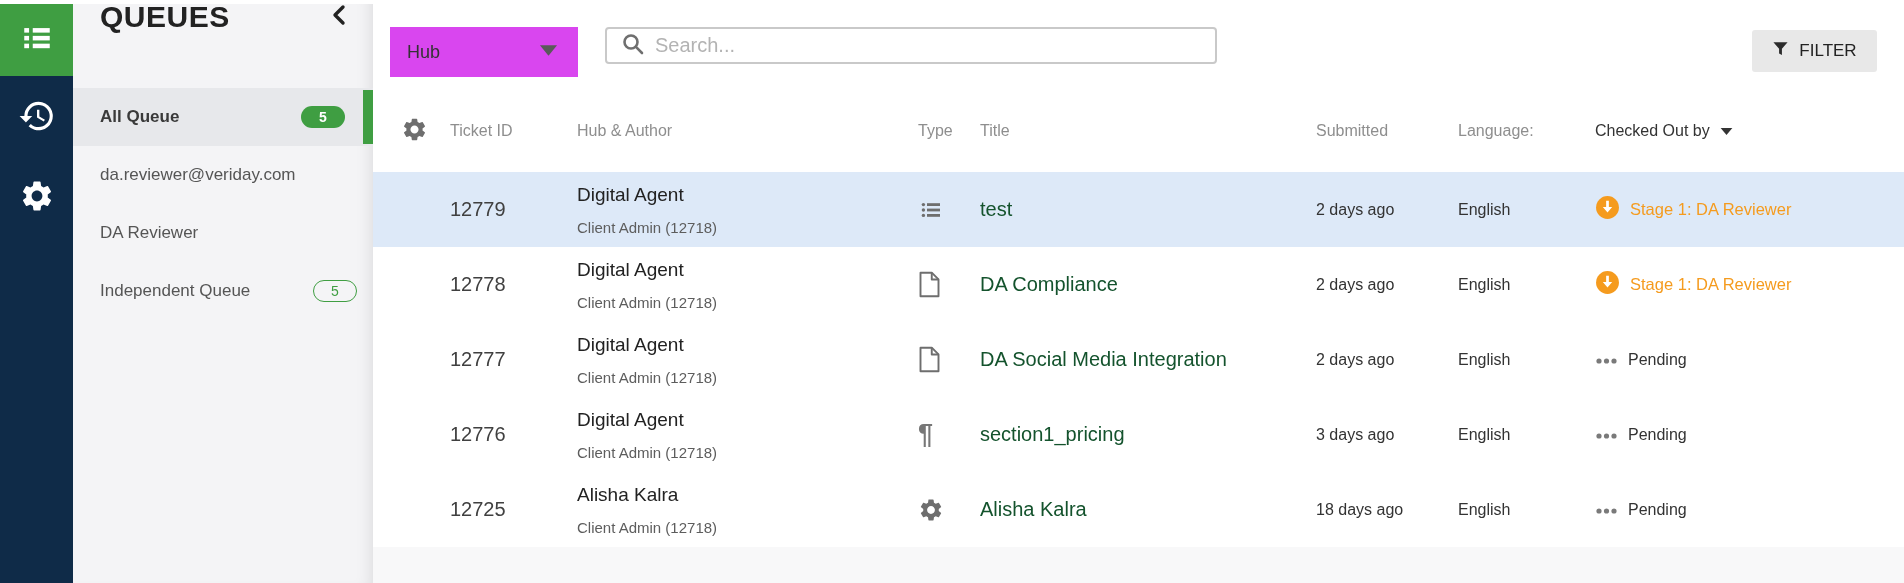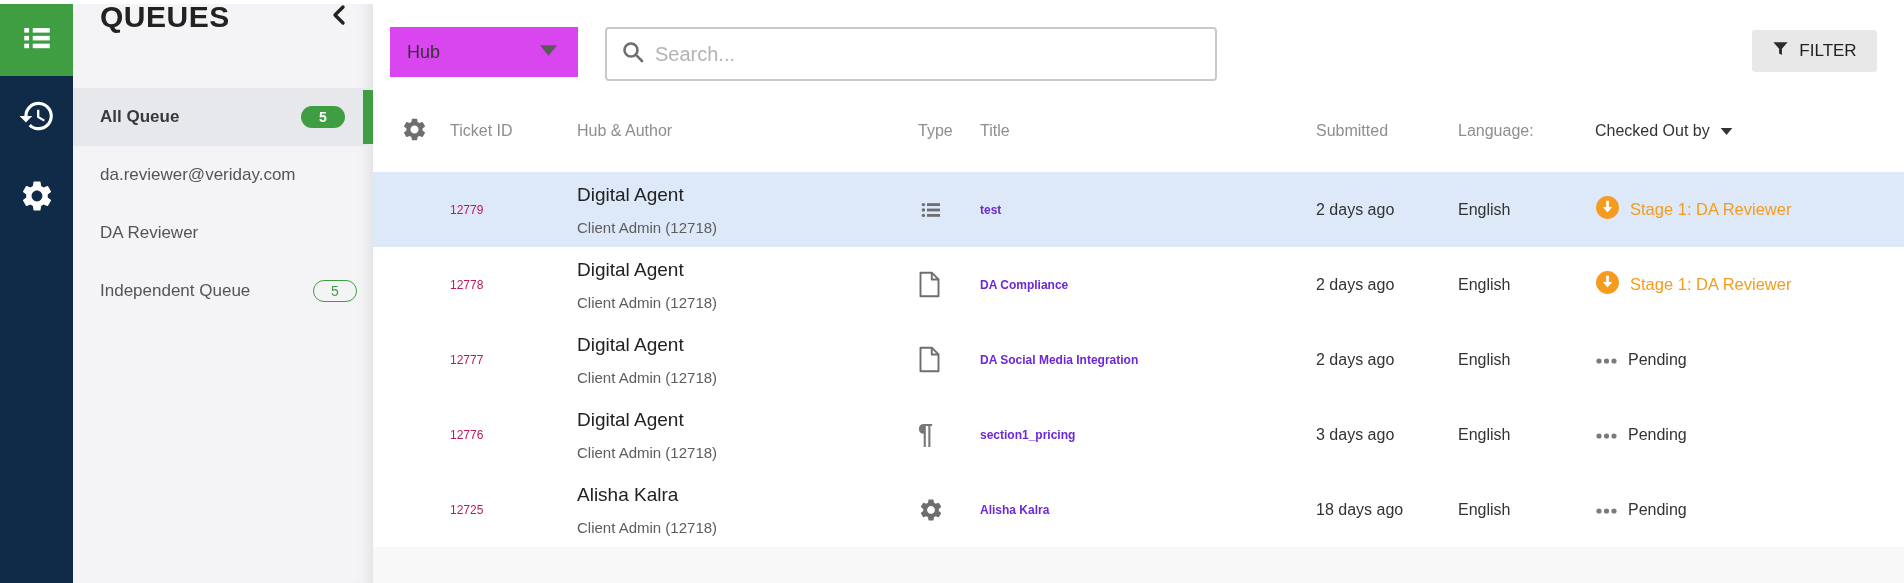--- a/index.html
+++ b/index.html
@@ -29,21 +29,21 @@
   .badge.filled { background:#3f9e42; color:#fff; }
   .badge.outline { background:transparent; color:#3f9e42; border:1.5px solid #3f9e42; font-weight:400; }
   .queue-item.selected .badge { margin-right:12px; }
 
   
   .main { flex:1; background:#fff; display:flex; flex-direction:column; position:relative; }
   .toolbar { height:90px; display:flex; align-items:flex-start; padding:27px 27px 0 17px; }
   .hub-select { width:188px; height:50px; background:#d946ef; display:flex; align-items:center;
                 padding:0 20px 0 17px; cursor:pointer; }
   .hub-select .value { font-size:18px; color:#333; flex:1; }
-  .search-box { width:612px; height:54px; margin-left:27px; border:2px solid #c9c9c9; border-radius:4px;
+  .search-box { width:612px; height:37px; margin-left:27px; border:2px solid #c9c9c9; border-radius:4px;
                 background:#fff; display:flex; align-items:center; padding:0 14px; }
   .search-box input { border:none; outline:none; flex:1; font-size:20px; color:#444; margin-left:10px;
                       font-family:"Liberation Sans", sans-serif; background:transparent; }
   .search-box input::placeholder { color:#b3b3b3; }
   .filter-btn { margin-left:auto; width:125px; height:42px; margin-top:3px; background:#e8e8e8; border:none;
                 border-radius:3px; display:flex; align-items:center; justify-content:center; gap:10px;
                 font-size:17px; color:#222; cursor:pointer; font-family:"Liberation Sans", sans-serif; }
 
   
   .grid-cols { display:grid; grid-template-columns:70px 127px 330px 75px 335px 140px 140px auto; align-items:center; }
@@ -53,24 +53,24 @@
   .col-gear { padding-left:28px; }
   .col-ticket { padding-left:7px; }
   .col-hub { padding-left:7px; }
   .col-type { padding-left:18px; }
   .col-title { padding-left:5px; }
   .col-submitted { padding-left:6px; }
   .col-language { padding-left:8px; }
   .col-checked { padding-left:5px; }
   .trow { height:75px; cursor:pointer; }
   .trow.selected { background:#dde9f8; }
-  .ticket { font-size:12px; color:#be185d; }
+  .ticket { font-size:20px; color:#404040; }
   .hub-name { font-size:19px; color:#222; line-height:1.25; }
   .hub-author { font-size:15px; color:#5d5d5d; margin-top:12px; }
-  .title-cell { font-size:12px; color:#6d28d9;font-weight:bold; }
+  .title-cell { font-size:20px; color:#14532d; }
   .sub-cell, .lang-cell { font-size:16px; color:#333; }
   .status { display:flex; align-items:center; gap:10px; }
   .status .stage-label { font-size:16.5px; color:#f59b1e; }
   .status .pending-label { font-size:16px; color:#333; }
   .pilcrow { font-size:27px; font-weight:700; color:#777; line-height:1; }
   .type-icon { display:flex; align-items:center; }
   .tfoot { flex:1; background:#f8f8f9; }
   .top-strip { position:absolute; top:0; left:0; width:380px; height:4px; background:#fff; z-index:9; }
 </style>
 </head>

